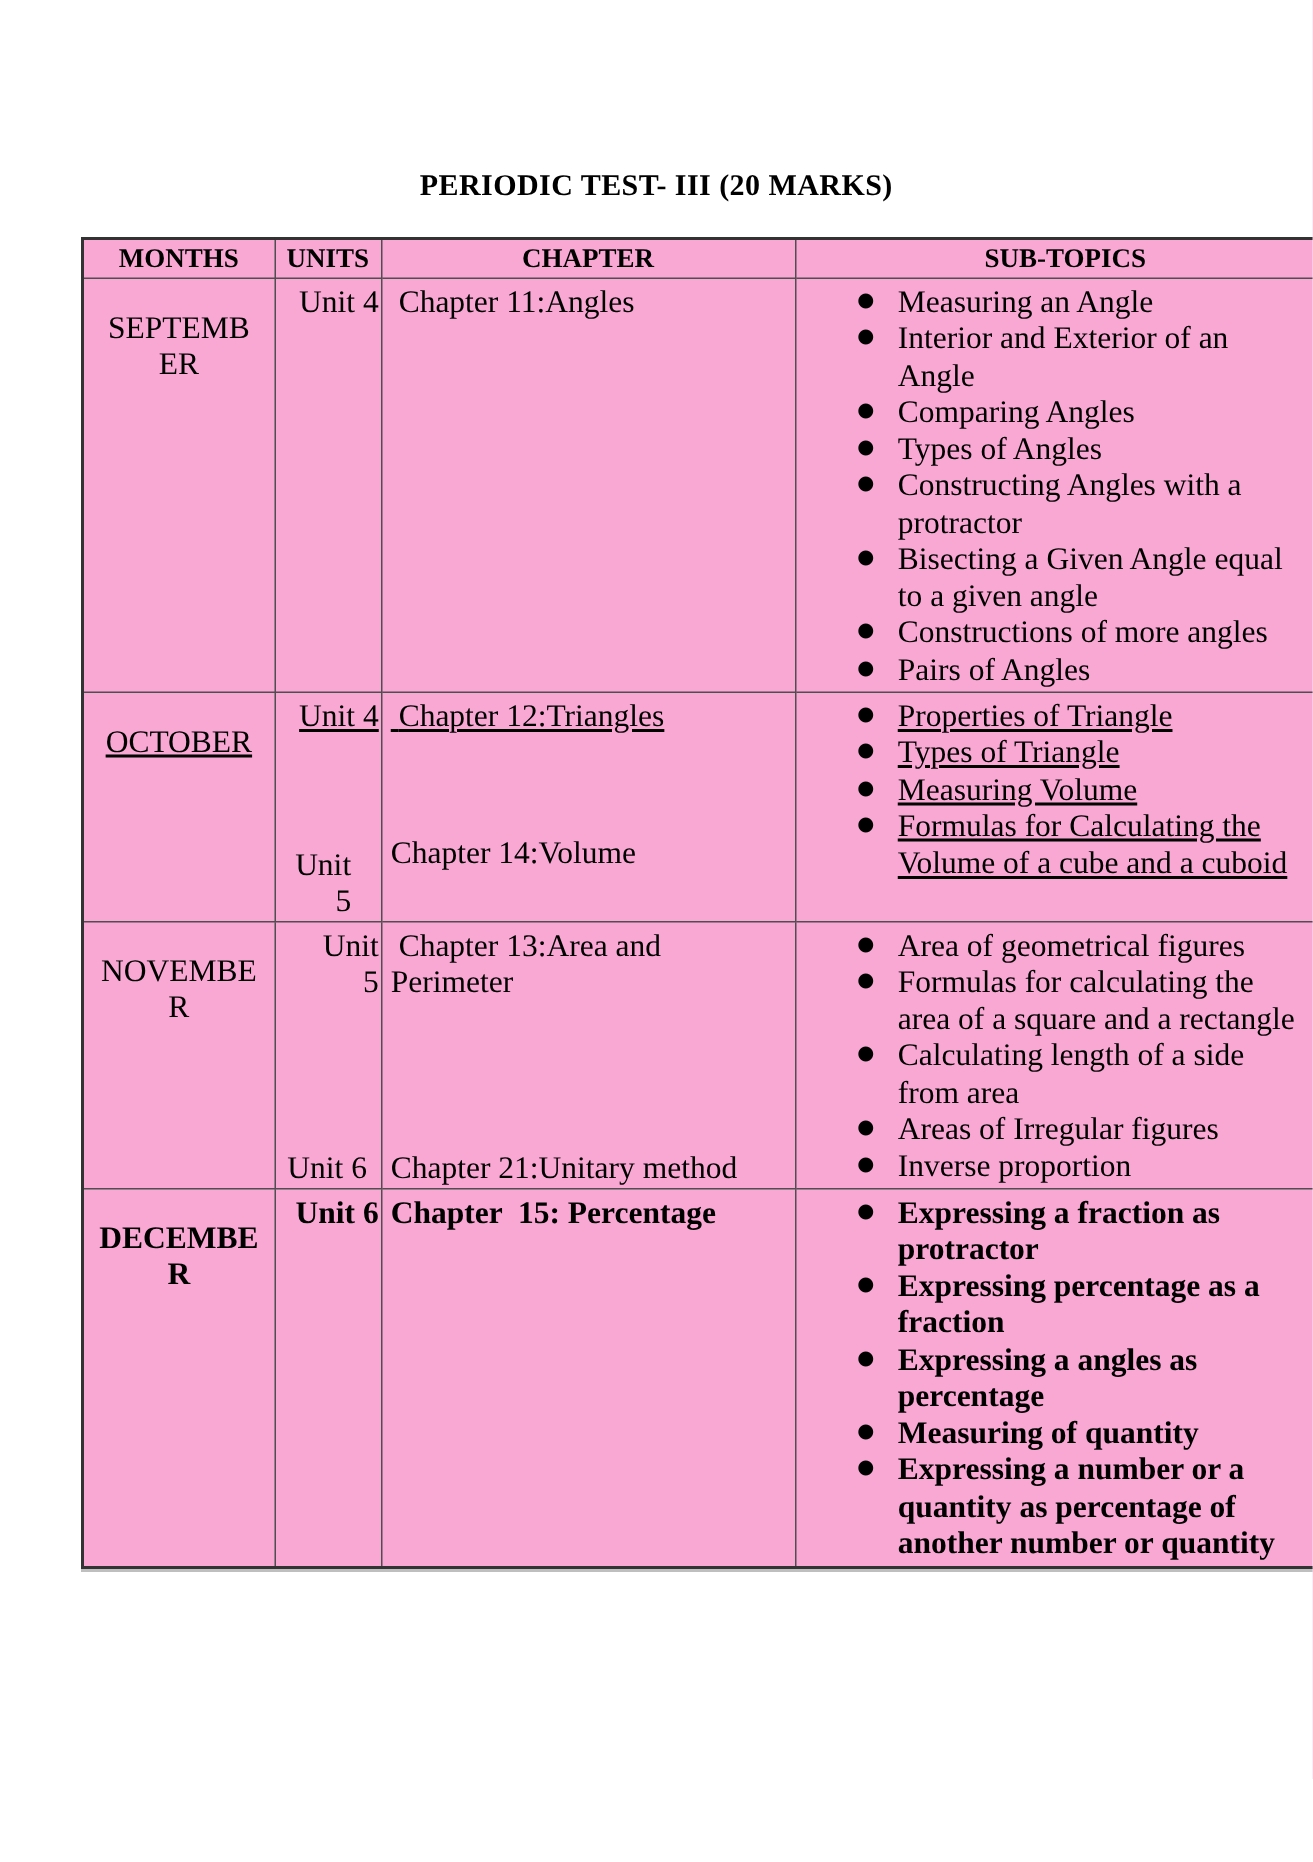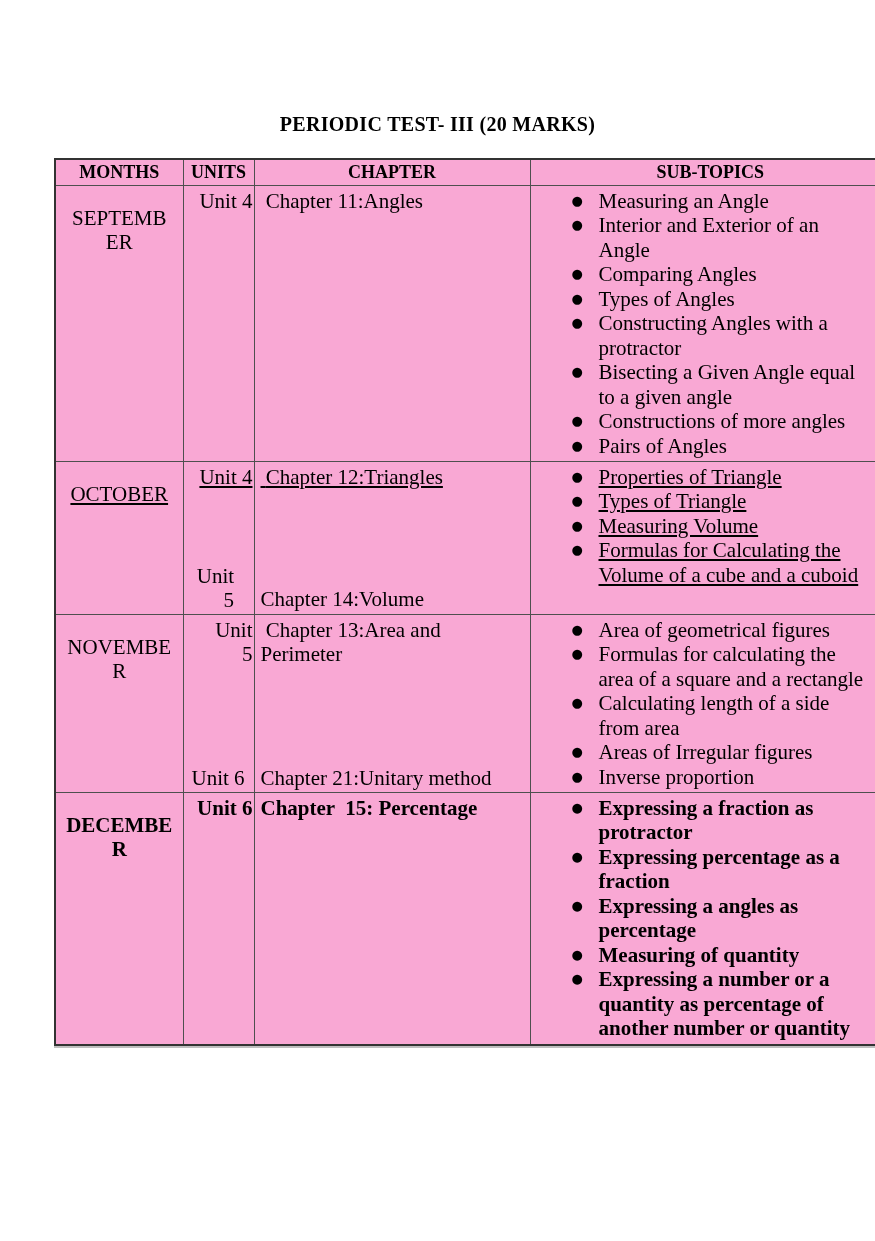--- a/index.html
+++ b/index.html
@@ -62,21 +62,21 @@
   tr.r-jan td { height: 67px;  }
 
   td.month-cell { text-align: center; padding-top: 20px; }
   .month-text { white-space: pre-line; }
 
   td.units-cell { position: relative; padding: 3px 1px 0 8px; text-align: right; }
   td.chapter-cell { position: relative; padding: 3px 4px 0 6px; }
   .unit-text, .chapter-text { white-space: pre-wrap; display: block; }
   .slot-bottom { position: absolute; left: 8px; bottom: 1px; }
   td.chapter-cell .slot-bottom { left: 6px; }
-  tr.r-oct td.chapter-cell .slot-bottom { bottom: 2px; }
+  tr.r-oct td.chapter-cell .slot-bottom { bottom: 33px; }
 
   td.subtopics-cell { padding: 3px 2px 0 0; }
   ul.subtopics { list-style: none; margin: 0; padding: 0 0 0 40px; }
   li.subtopic { position: relative; padding-left: 28px; }
   .subtopic-text { white-space: pre-line; }
   .marker {
     position: absolute; left: 1px; top: 0;
     font-size: 13px; line-height: 24.5px;
     font-family: "DejaVu Sans", sans-serif;
   }

